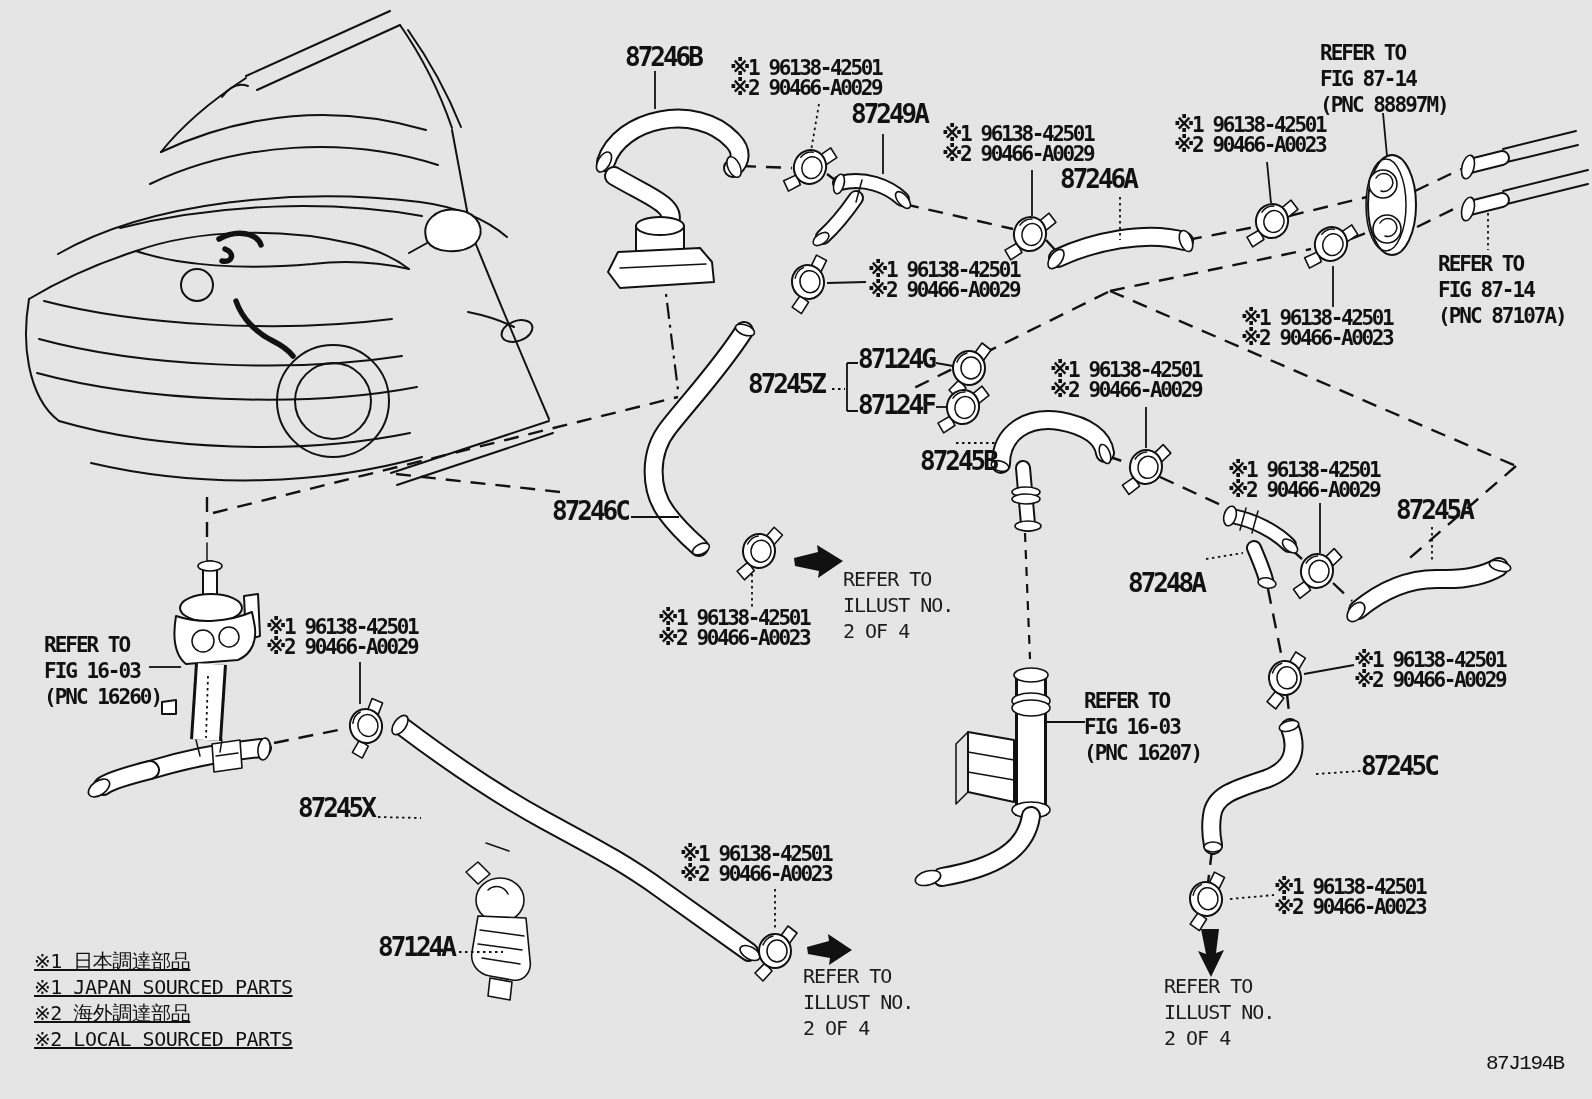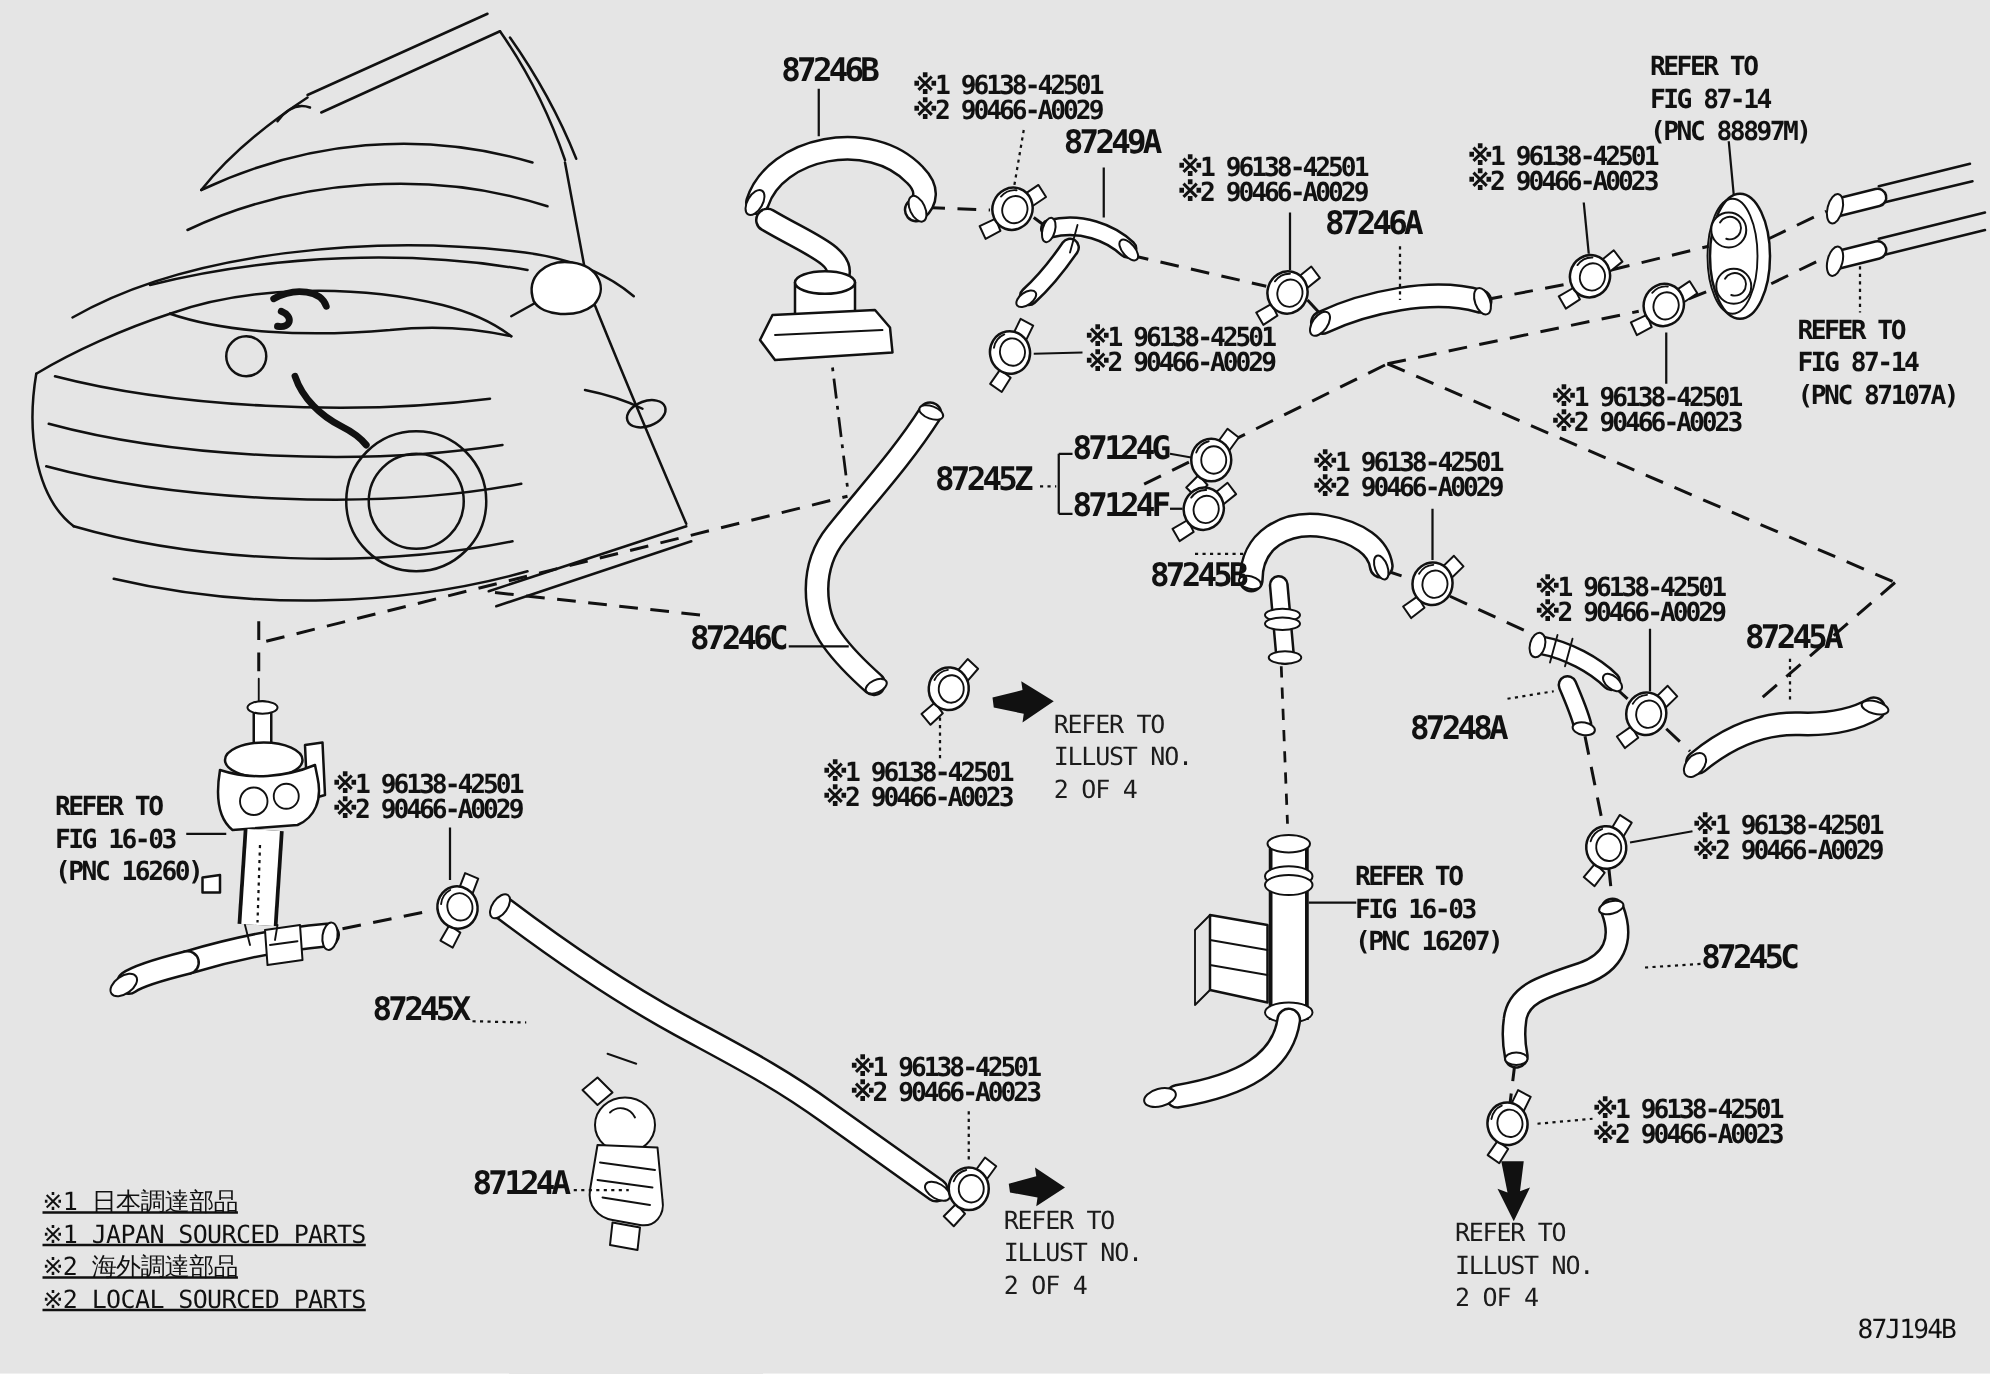--- a/index.html
+++ b/index.html
@@ -380,15 +380,15 @@
       <div class="lbl part" style="left: 378px; top: 934px; text-align: center;">87124A</div>
       <div class="lbl note" style="left: 680px; top: 844px;">※1 96138-42501
 ※2 90466-A0023</div>
       <div class="lbl illust" style="left: 803px; top: 963px;">REFER TO
 ILLUST NO.
 2 OF 4</div>
       <div class="lbl legend" style="left: 34px; top: 948px; text-decoration: underline;">※1 日本調達部品
 ※1 JAPAN SOURCED PARTS
 ※2 海外調達部品
 ※2 LOCAL SOURCED PARTS</div>
-      <div class="lbl code" style="left: 1486px; top: 1053px;">87J194B</div>
+      <div class="lbl code" style="left: 1486px; top: 1053px; font-family: Liberation Mono, monospace;">87J194B</div>
     </div>
 </div>
 
 </body></html>

